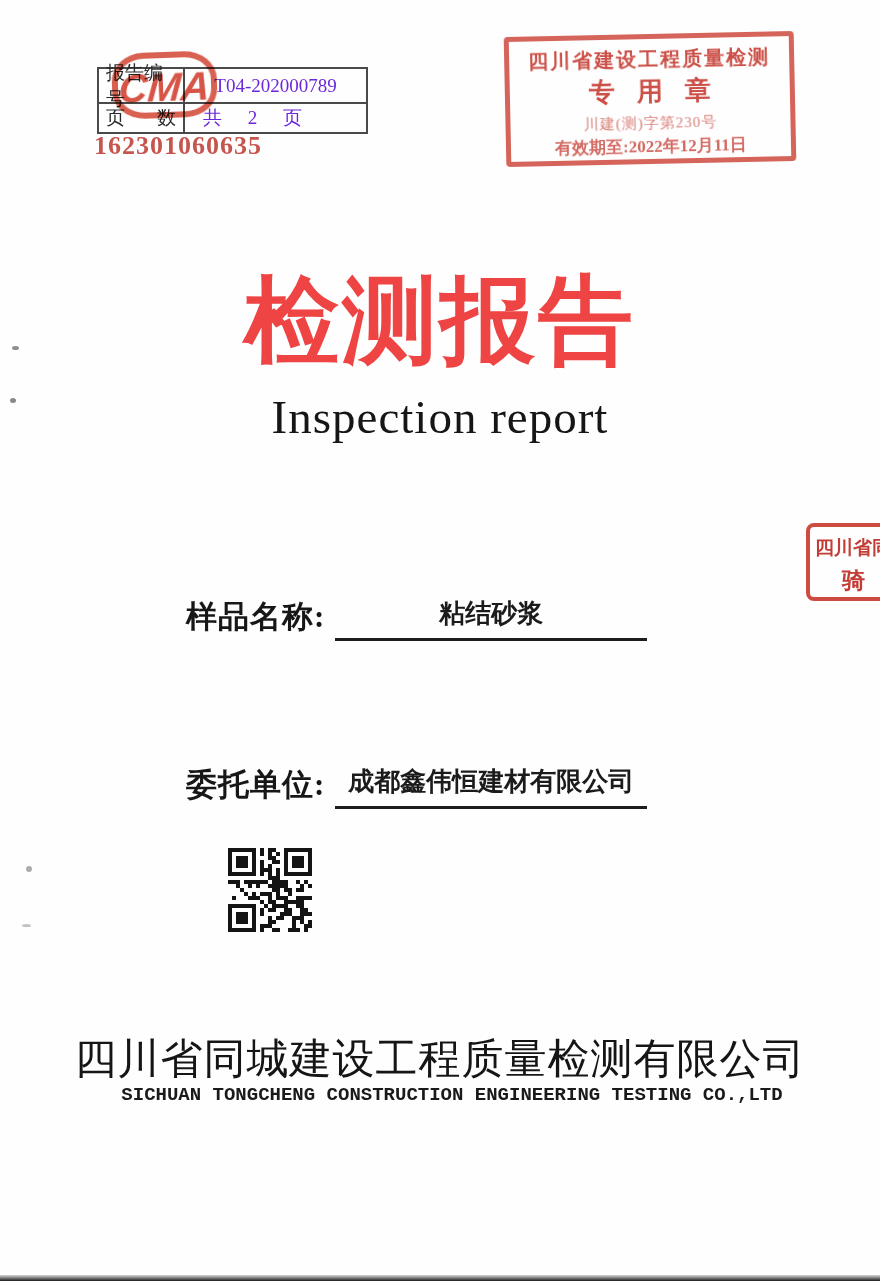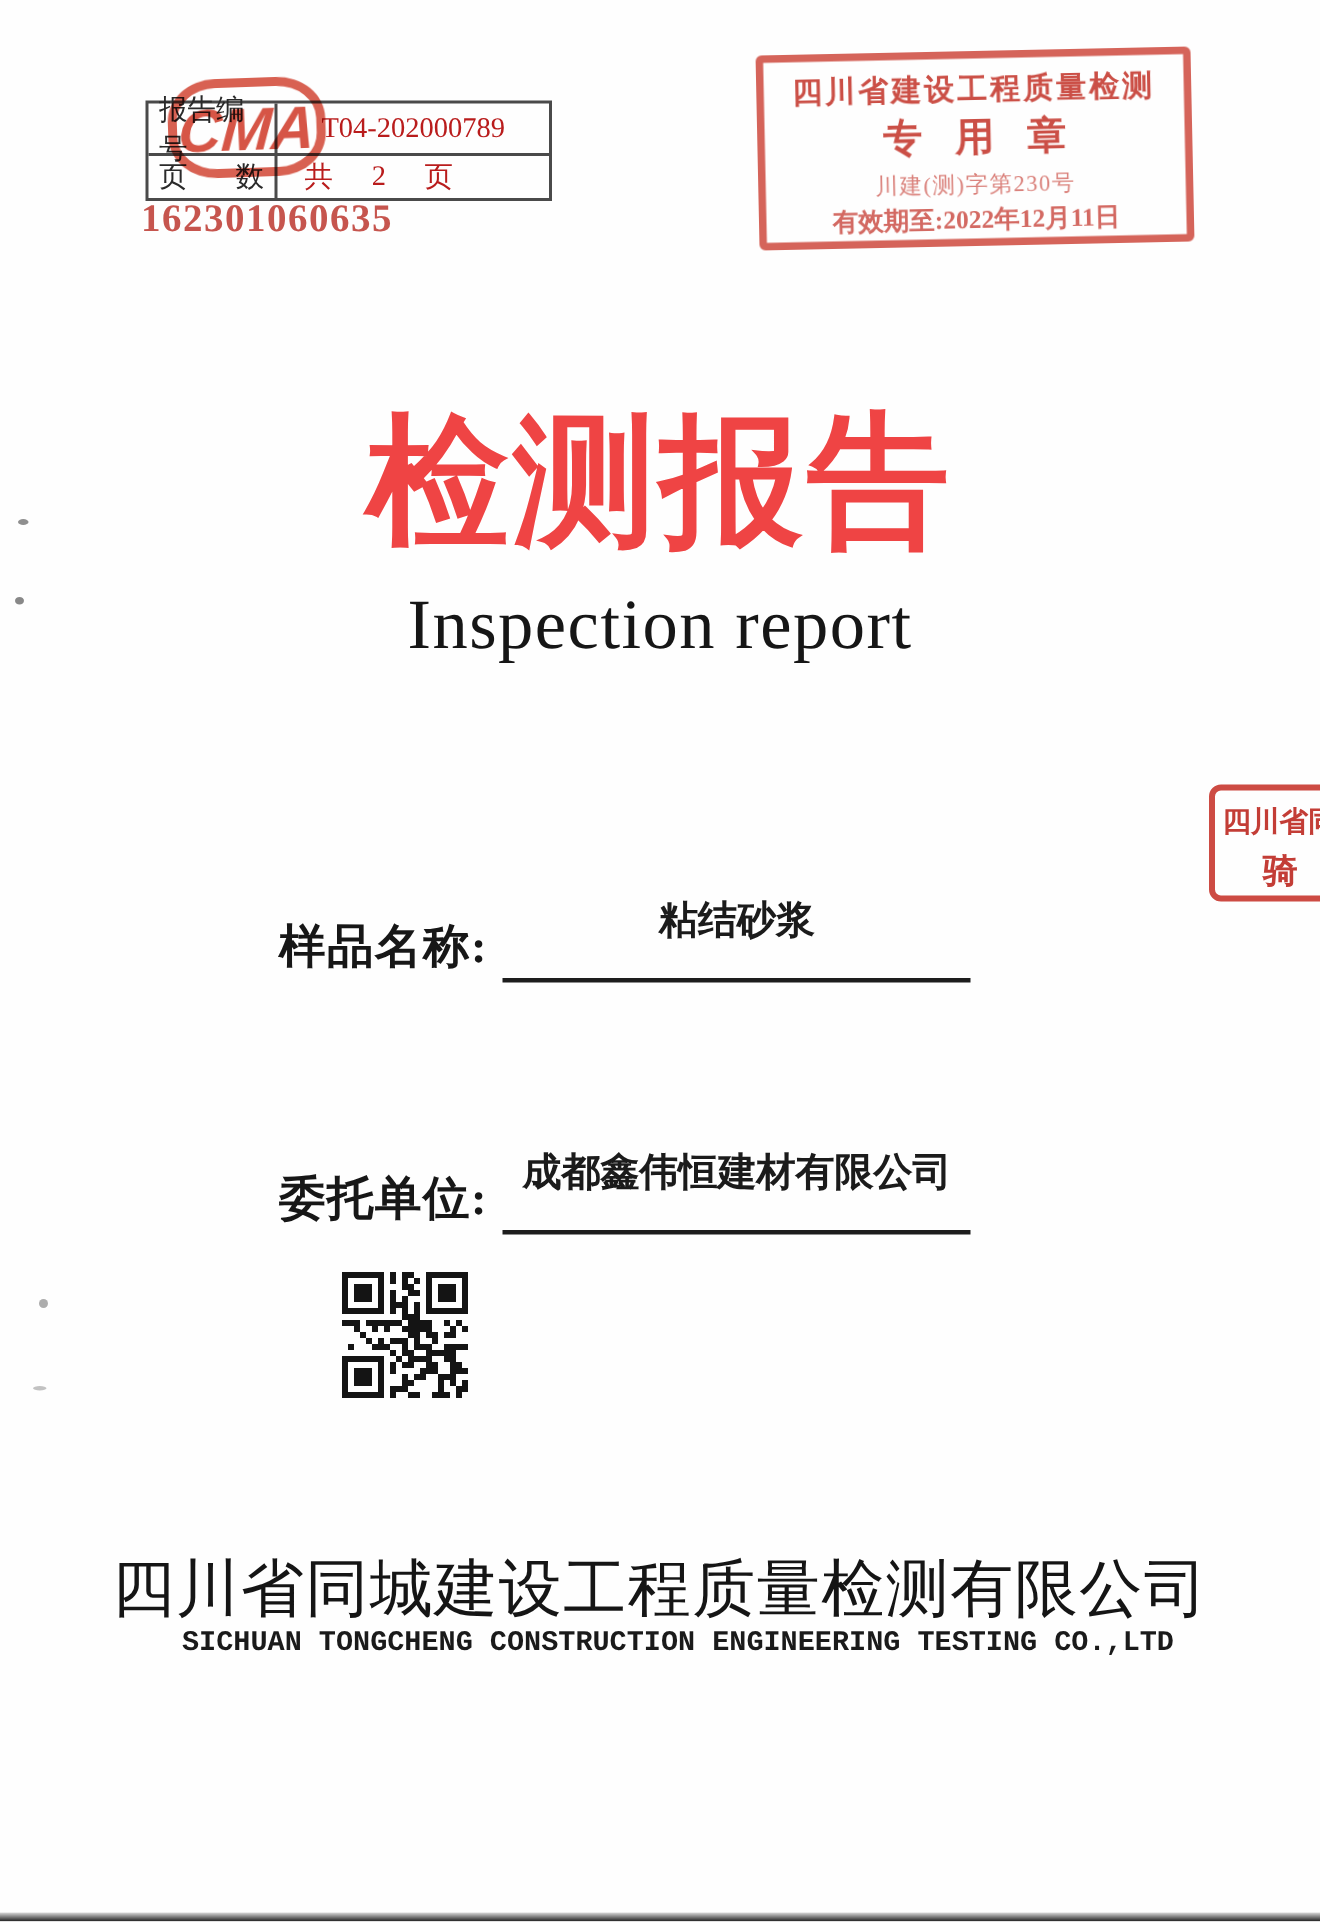--- a/index.html
+++ b/index.html
@@ -16,21 +16,21 @@
   .rpt-row1{height:35px;border-bottom:2px solid #4a4a4a;}
   .rpt-row2{height:28px;}
   .rpt-cell-l{
     width:86px;border-right:2px solid #4a4a4a;box-sizing:border-box;
     display:flex;align-items:center;justify-content:space-between;
     padding:0 7px;font-size:19px;color:#2a2a2a;
   }
   .rpt-cell-l.one{justify-content:center;letter-spacing:0;}
   .rpt-cell-r{
     flex:1;display:flex;align-items:center;justify-content:center;
-    font-size:19px;color:#b91c1c;
+    font-size:19px;color:#6d28d9;
   }
   .rpt-cell-r.spread{justify-content:space-between;padding:0 64px 0 18px;}
   
   .barcode-number{
     position:absolute;left:94px;top:131px;
     font-family:"Liberation Serif",serif;font-weight:700;font-size:26px;
     color:rgba(190,62,53,.88);letter-spacing:1px;
   }
   
   .cma-stamp{
@@ -78,21 +78,21 @@
   .field-row{
     position:absolute;left:186px;display:flex;align-items:flex-end;
   }
   .field-label{
     font-size:31px;font-weight:700;letter-spacing:1px;color:#171717;
     padding-bottom:3px;white-space:nowrap;
   }
   .field-value{
     margin-left:10px;width:312px;text-align:center;
     border-bottom:3px solid #1d1d1d;font-size:26px;font-weight:600;
-    padding-bottom:21px;color:#1b1b1b;white-space:nowrap;
+    padding-bottom:7px;color:#1b1b1b;white-space:nowrap;
   }
   
   .qr{position:absolute;left:228px;top:848px;width:84px;height:84px;}
   
   .footer-cn{
     position:absolute;left:0;top:1031px;width:100%;text-align:center;
     font-size:42px;font-weight:500;letter-spacing:1px;color:#151515;
   }
   .footer-en{
     position:absolute;left:12px;top:1084px;width:100%;text-align:center;

